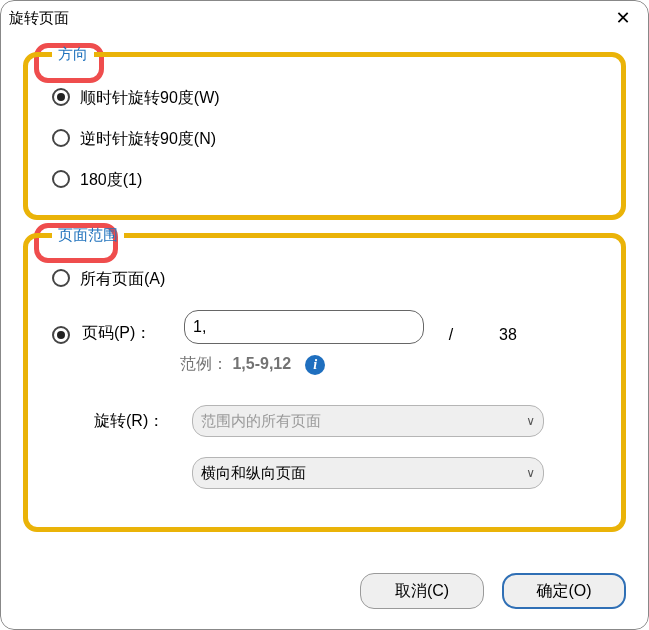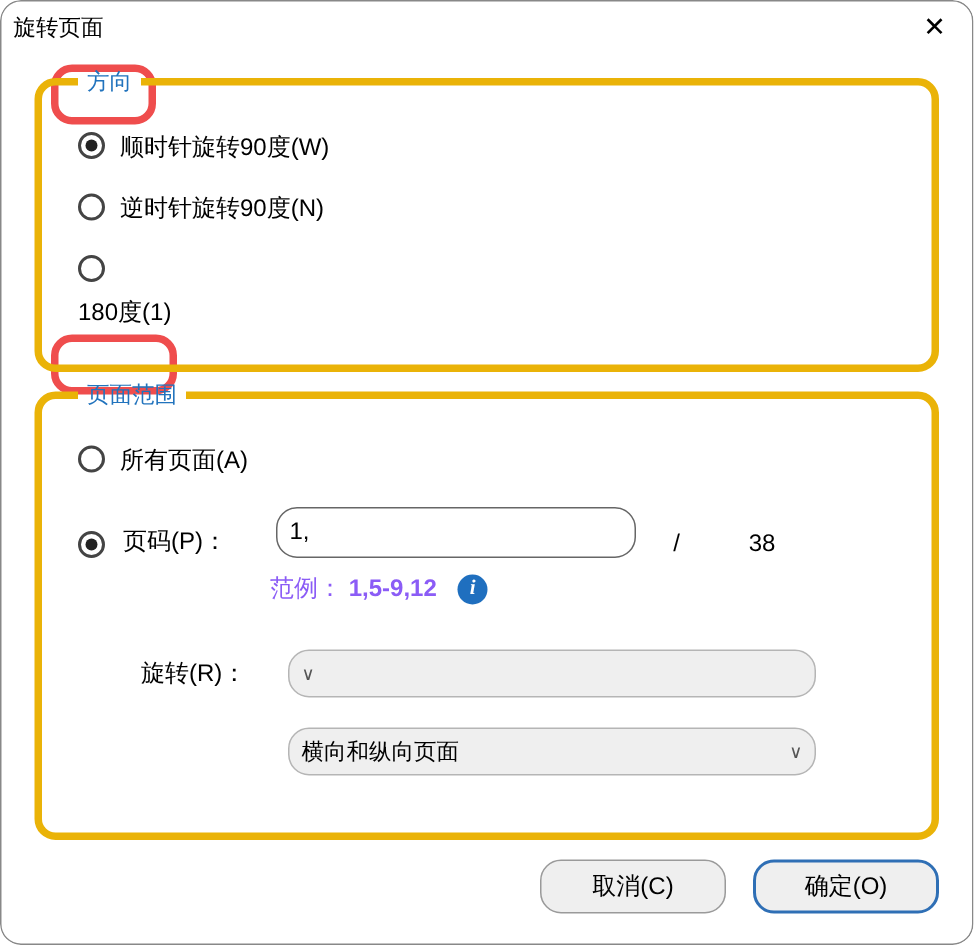--- a/index.html
+++ b/index.html
@@ -53,21 +53,21 @@
     border: 5px solid #ef4d4d;
     pointer-events: none;
   }
   .hl1 { left: 33px; top: 42px; width: 70px; height: 40px; }
   .hl2 { left: 33px; top: 222px; width: 84px; height: 40px; }
   .radio-row {
     display: flex;
     margin: 14px 0 20px 0;
     gap: 10px;
   }
-  .radio-row:last-child { margin-bottom: 6px; flex-direction: column; }
+  .radio-row:last-child { margin-bottom: 6px; }
   .radio {
     width: 18px; height: 18px;
     border: 2px solid #444;
     border-radius: 50%;
     display: inline-flex;
     align-items: center; justify-content: center;
     flex-shrink: 0;
     cursor: pointer;
   }
   .radio.checked::after {
@@ -93,21 +93,21 @@
   .slash { width: 30px; text-align: center; font-size: 16px; }
   .total { width: 60px; text-align: center; font-size: 16px; }
   .example-row {
     display: flex;
     align-items: center;
     gap: 14px;
     margin-left: 128px;
     margin-top: 10px;
     margin-bottom: 30px;
   }
-  .example-label { color: #8b5cf6; font-size: 16px; }
+  .example-label { color: #737373; font-size: 16px; }
   .info-icon {
     width: 20px; height: 20px;
     border-radius: 50%;
     background: #1f6fbf;
     color: #fff;
     display: inline-flex;
     align-items: center; justify-content: center;
     font-family: Georgia, serif;
     font-style: italic;
     font-weight: bold;
@@ -220,20 +220,21 @@
         <span class="example-label">
           <span>范例：</span>
           <b>1,5-9,12</b>
         </span>
         <span class="info-icon">i</span>
       </div>
 
       <div class="select-row">
         <span class="select-label">旋转(R)：</span>
         <div class="select disabled">
+          <span>范围内的所有页面</span>
           <span class="arrow">∨</span>
         </div>
       </div>
 
       <div class="select-row">
         <span class="select-label"></span>
         <div class="select">
           <span>横向和纵向页面</span>
           <span class="arrow">∨</span>
         </div>

